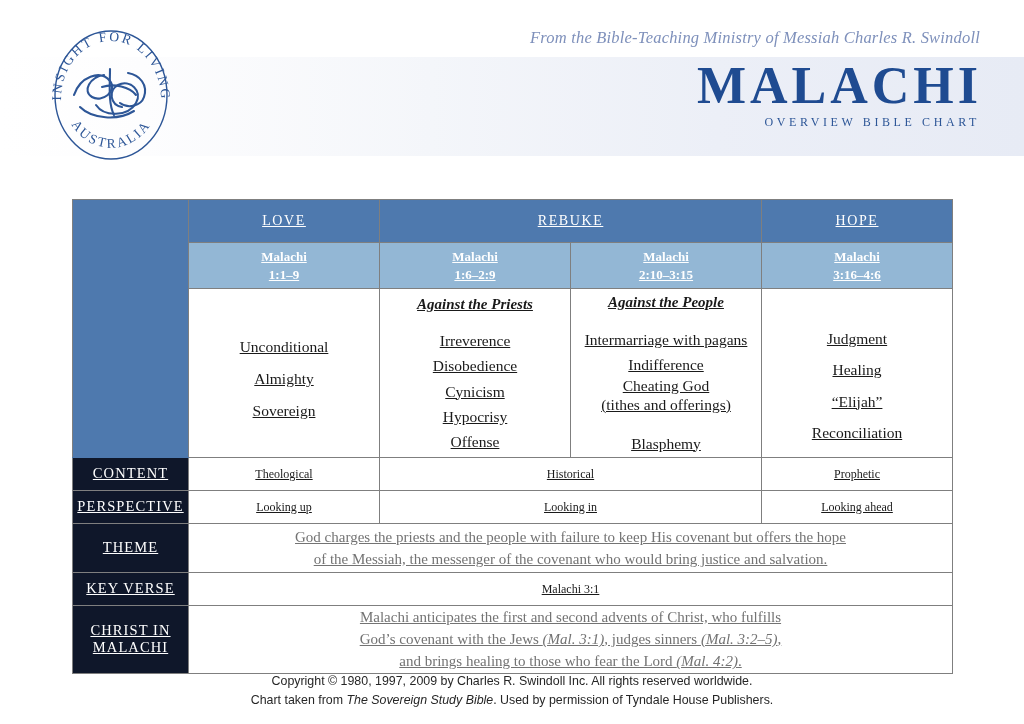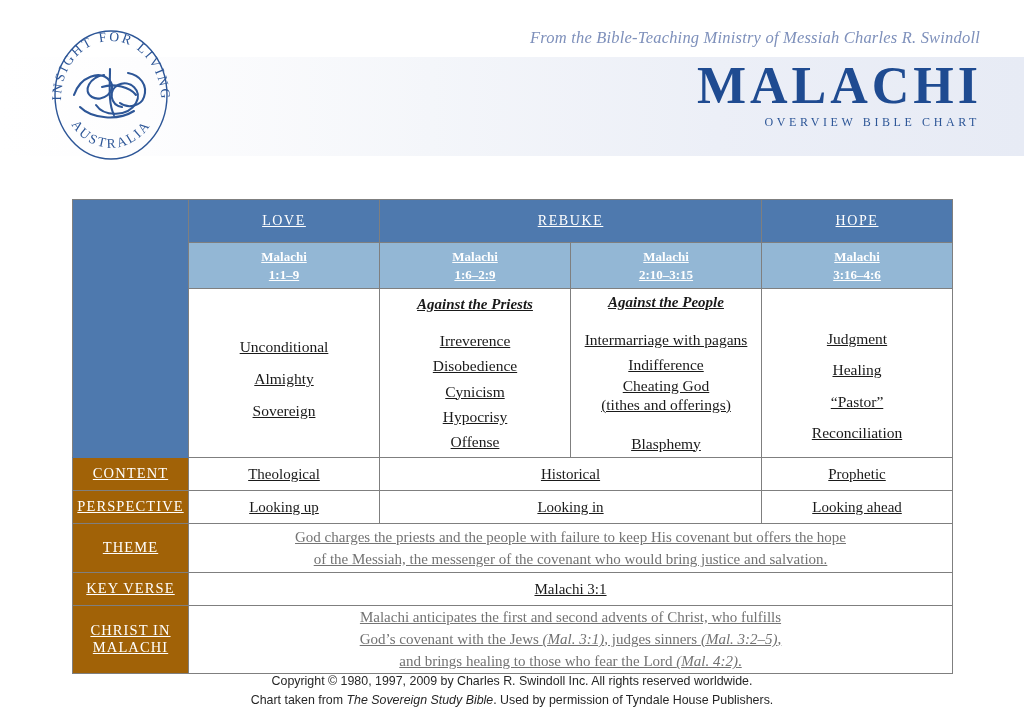--- a/index.html
+++ b/index.html
@@ -87,21 +87,21 @@
   table.chart td {
     border: 1px solid #7f7f7f;
     vertical-align: middle;
     text-align: center;
     padding: 0;
     text-decoration: underline;
   }
 
   
   .lbl {
-    background: #a16207;
+    background: #0f172a;
     color: #ffffff;
     font-size: 14.5px;
     letter-spacing: 1.1px;
     font-variant: small-caps;
     text-transform: uppercase;
     width: 116px;
     line-height: 1.22;
   }
   .lbl-blank { background: #4e79ae; border-bottom-color: #4e79ae !important; }
 
@@ -138,21 +138,21 @@
     font-size: 15px;
     display: block;
     margin-bottom: 12px;
   }
   .body-cell .itm { display: block; }
   .body-cell .itm.sub { line-height: 1.22; }
   .body-cell.loose { line-height: 2.08; padding-top: 12px; }
   .body-cell.loose2 { line-height: 2.02; padding-top: 25px; }
 
   
-  .srow { height: 32px; font-size: 15px; color: #1a1a1a; }
+  .srow { height: 32px; font-size: 12px; color: #1a1a1a; }
   
   .prow { font-size: 15px; color: #737373; line-height: 1.48; padding: 10px 6px; }
   .prow .ital { font-style: italic; }
 
   
   .footer {
     position: absolute;
     left: 0;
     top: 672px;
     width: 1024px;
@@ -254,21 +254,21 @@
           <span class="grp-title">Against the People</span>
           <span class="itm">Intermarriage with pagans</span>
           <span class="itm">Indifference</span>
           <span class="itm sub">Cheating God</span>
           <span class="itm sub">(tithes and offerings)</span>
           <span class="itm" style="margin-top:16px">Blasphemy</span>
         </td>
         <td class="body-cell loose2">
           <span class="itm">Judgment</span>
           <span class="itm">Healing</span>
-          <span class="itm">“Pastor”</span>
+          <span class="itm">“Elijah”</span>
           <span class="itm">Reconciliation</span>
         </td>
       </tr>
 
       <tr>
         <td class="lbl">CONTENT</td>
         <td class="srow">Theological</td>
         <td class="srow" colspan="2">Historical</td>
         <td class="srow">Prophetic</td>
       </tr>

